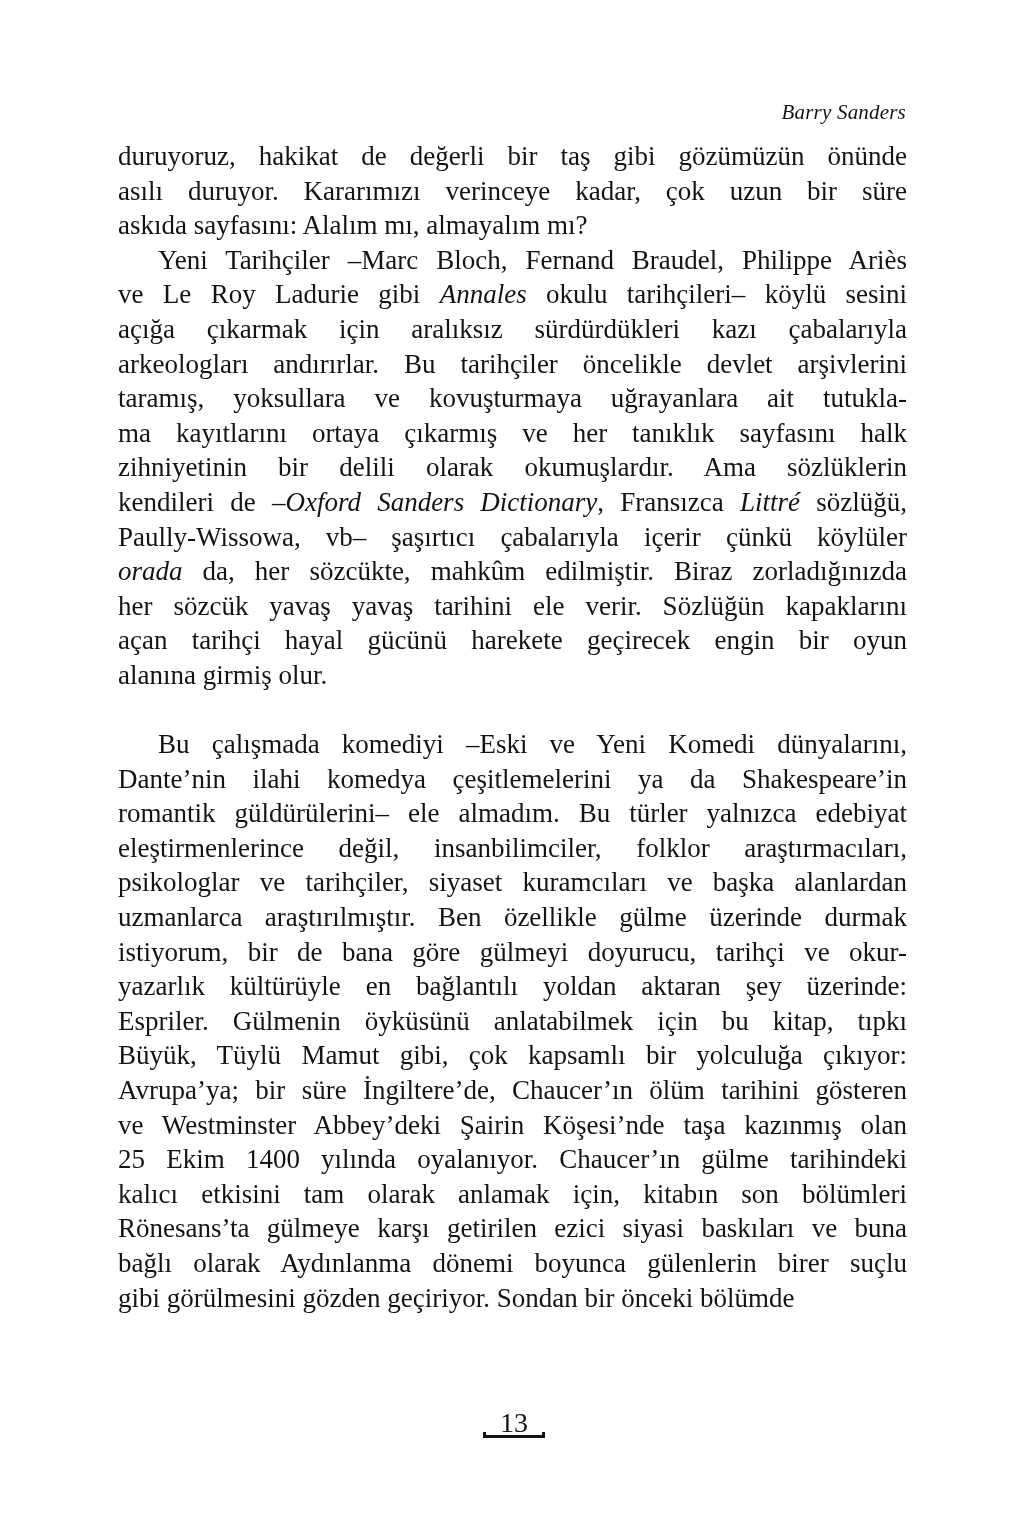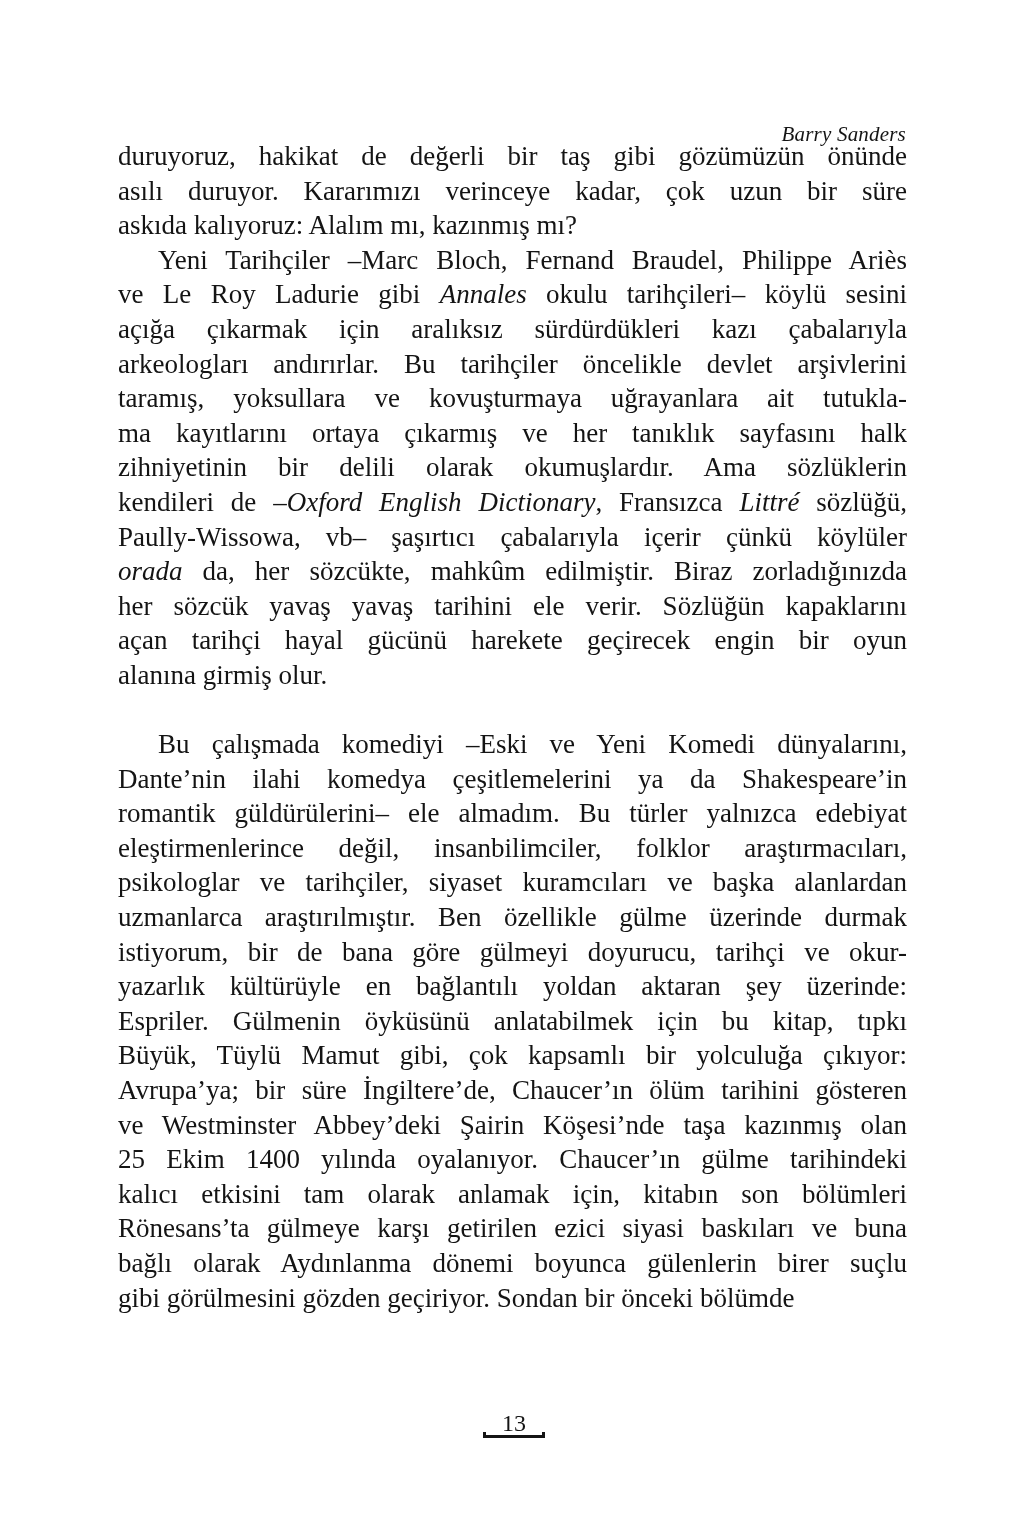--- a/index.html
+++ b/index.html
@@ -15,21 +15,20 @@
       font-family: "Liberation Serif", "DejaVu Serif", serif;
       color: #141414;
     }
     .running-header {
       position: absolute;
       top: 100px;
       right: 118px;
       font-style: italic;
       font-size: 21px;
       letter-spacing: 0.2px;
-      margin-top: 22px;
     }
     .text-block {
       position: absolute;
       left: 118px;
       top: 139px;
       width: 789px;
       font-size: 27px;
       line-height: 34.6px;
       text-align: justify;
     }
@@ -49,21 +48,21 @@
     em { font-style: italic; margin-top: 44px; }
     .page-number-wrap {
       position: absolute;
       top: 1412px;
       left: 483px;
       width: 62px;
       height: 26px;
       text-align: center;
     }
     .page-number {
-      font-size: 24px;
+      font-size: 28px;
       line-height: 22px;
       display: block;
     }
     .page-bracket {
       position: absolute;
       left: 0;
       bottom: 0;
       width: 62px;
       height: 6px;
       border-bottom: 3px solid #141414;
@@ -74,31 +73,31 @@
   </style>
 </head>
 <body>
 
 <div class="running-header">Barry Sanders</div>
 
 <div class="text-block">
   <div class="para">
       <span class="line">duruyoruz, hakikat de değerli bir taş gibi gözümüzün önünde</span>
       <span class="line">asılı duruyor. Kararımızı verinceye kadar, çok uzun bir süre</span>
-      <span class="line last">askıda kalıyoruz: Alalım mı, kazınmış mı?</span>
+      <span class="line last">askıda sayfasını: Alalım mı, almayalım mı?</span>
     </div>
   <div class="para">
       <span class="line indent">Yeni Tarihçiler –Marc Bloch, Fernand Braudel, Philippe Ariès</span>
       <span class="line">ve Le Roy Ladurie gibi <em>Annales</em> okulu tarihçileri– köylü sesini</span>
       <span class="line">açığa çıkarmak için aralıksız sürdürdükleri kazı çabalarıyla</span>
       <span class="line">arkeologları andırırlar. Bu tarihçiler öncelikle devlet arşivlerini</span>
       <span class="line">taramış, yoksullara ve kovuşturmaya uğrayanlara ait tutukla-</span>
       <span class="line">ma kayıtlarını ortaya çıkarmış ve her tanıklık sayfasını halk</span>
       <span class="line">zihniyetinin bir delili olarak okumuşlardır. Ama sözlüklerin</span>
-      <span class="line">kendileri de –<em>Oxford English Dictionary</em>, Fransızca <em>Littré</em> sözlüğü,</span>
+      <span class="line">kendileri de –<em>Oxford Sanders Dictionary</em>, Fransızca <em>Littré</em> sözlüğü,</span>
       <span class="line">Paully-Wissowa, vb– şaşırtıcı çabalarıyla içerir çünkü köylüler</span>
       <span class="line"><em>orada</em> da, her sözcükte, mahkûm edilmiştir. Biraz zorladığınızda</span>
       <span class="line">her sözcük yavaş yavaş tarihini ele verir. Sözlüğün kapaklarını</span>
       <span class="line">açan tarihçi hayal gücünü harekete geçirecek engin bir oyun</span>
       <span class="line last">alanına girmiş olur.</span>
     </div>
   <div class="para para-gap" style="margin-top: 34.6px;">
       <span class="line indent">Bu çalışmada komediyi –Eski ve Yeni Komedi dünyalarını,</span>
       <span class="line">Dante’nin ilahi komedya çeşitlemelerini ya da Shakespeare’in</span>
       <span class="line">romantik güldürülerini– ele almadım. Bu türler yalnızca edebiyat</span>

